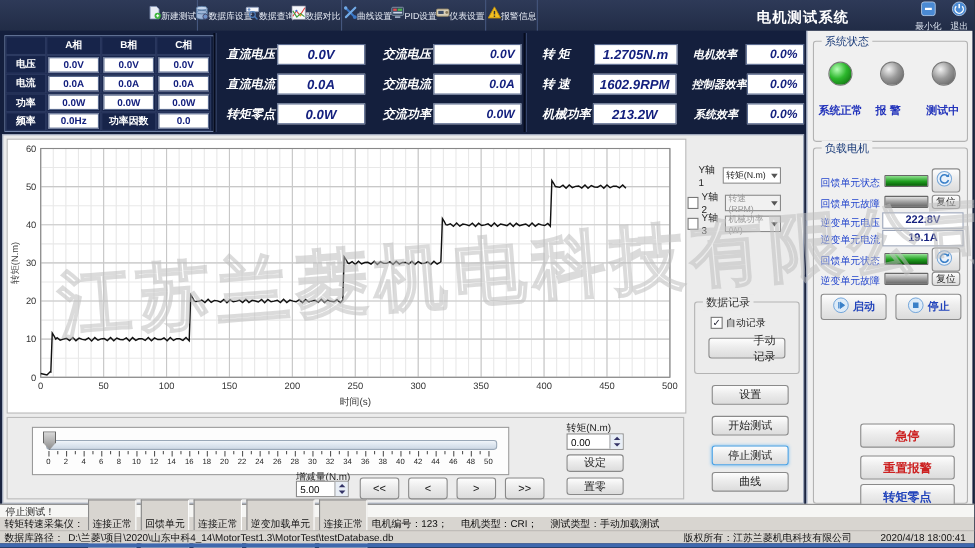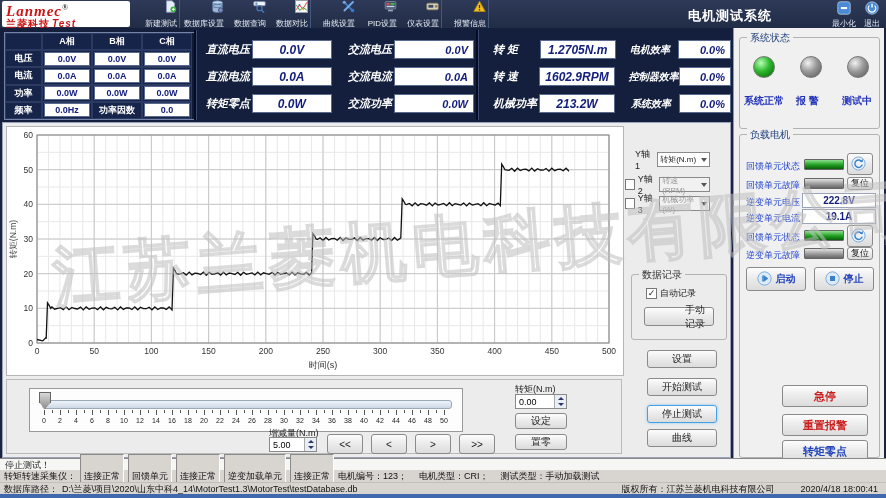--- a/index.html
+++ b/index.html
@@ -6,21 +6,21 @@
   .app{position:relative;width:886px;height:498px;background:#1a2440;font-family:"Liberation Sans",sans-serif;overflow:hidden;user-select:none;}
   
   .titlebar{position:absolute;left:0;top:0;width:886px;height:28px;background:linear-gradient(#2e3a58,#212c46);}
   .logo{position:absolute;left:2px;top:1px;width:128px;height:26px;background:#fff;border-radius:2px;padding:0 4px;box-sizing:border-box;}
   .logo-top{font-family:"Liberation Serif",serif;font-style:italic;font-weight:bold;color:#cc1414;font-size:15px;line-height:13px;letter-spacing:1px;}
   .logo-top .reg{font-size:8px;vertical-align:super;color:#333;}
   .logo-bot{font-size:10px;line-height:11px;font-weight:bold;color:#cc1414;letter-spacing:1px;}
   .logo-bot .en{font-style:italic;margin-left:2px;}
   .toolbar{position:absolute;left:133px;top:0;height:28px;display:flex;align-items:stretch;}
   .tb-group{display:flex;border-right:1px solid #45577e;padding:0 2px;}
-  .tb-btn{width:42px;display:flex;flex-direction:column;align-items:flex-end;justify-content:center;cursor:pointer;color:#e8edf6;}
+  .tb-btn{width:42px;display:flex;flex-direction:row;align-items:center;justify-content:center;cursor:pointer;color:#e8edf6;}
   .tb-btn svg{width:13px;height:13px;margin-bottom:1px;}
   .tb-btn .tb-label{font-size:8px;white-space:nowrap;}
   .apptitle{position:absolute;left:688px;top:7px;font-size:13px;font-weight:bold;color:#fff;letter-spacing:1px;}
   .winbtns{position:absolute;right:6px;top:1px;display:flex;gap:8px;}
   .winbtn{display:flex;flex-direction:column;align-items:center;color:#dfe6f2;font-size:8px;cursor:pointer;}
   .winbtn svg{width:14px;height:14px;margin-bottom:1px;}
   
   .measure{position:absolute;left:0;top:28px;width:733px;height:94px;background:#141f3d;}
   .vsep{position:absolute;top:2px;height:90px;width:2px;background:#060c1e;border-right:1px solid #3a4a73;}
   
@@ -85,24 +85,20 @@
   .bluebar{position:absolute;left:0;top:494px;width:886px;height:4px;background:#3f68ae;}
   .watermark{position:absolute;left:0;top:0;pointer-events:none;z-index:40;}
   .chart-svg{display:block;}
 </style>
 </head>
 <body>
 
 <div class="app">
 
   <div class="titlebar">
-    <div class="logo">
-      <div class="logo-top"><span>Lanmec</span><span class="reg">®</span></div>
-      <div class="logo-bot"><span class="cn">兰菱科技</span><span class="en">Test</span></div>
-    </div>
     <div class="toolbar" id="toolbar">
         <div class="tb-group">
           <div class="tb-btn">
             <span><svg viewBox="0 0 16 16">
                 <path d="M3 1h7l3 3v11H3z" fill="#e8ecf4" stroke="#8899bb"></path>
                 <circle cx="11.5" cy="11.5" r="3.5" fill="#3cb43c"></circle>
                 <path d="M11.5 9.8v3.4M9.8 11.5h3.4" stroke="#fff" stroke-width="1.2"></path>
               </svg></span>
             <span class="tb-label">新建测试</span>
           </div>

